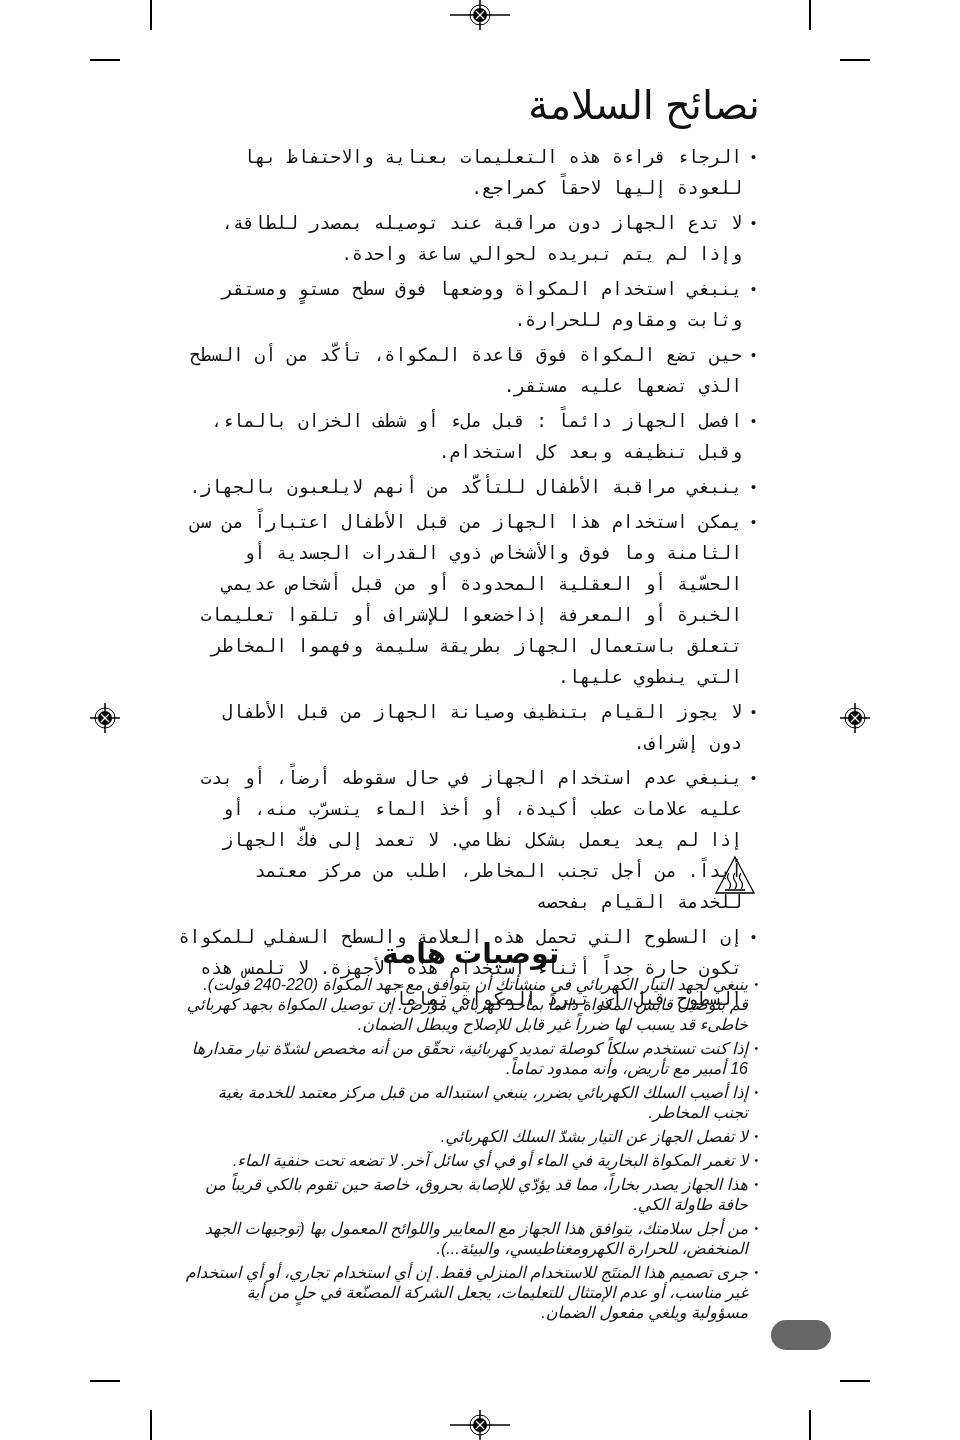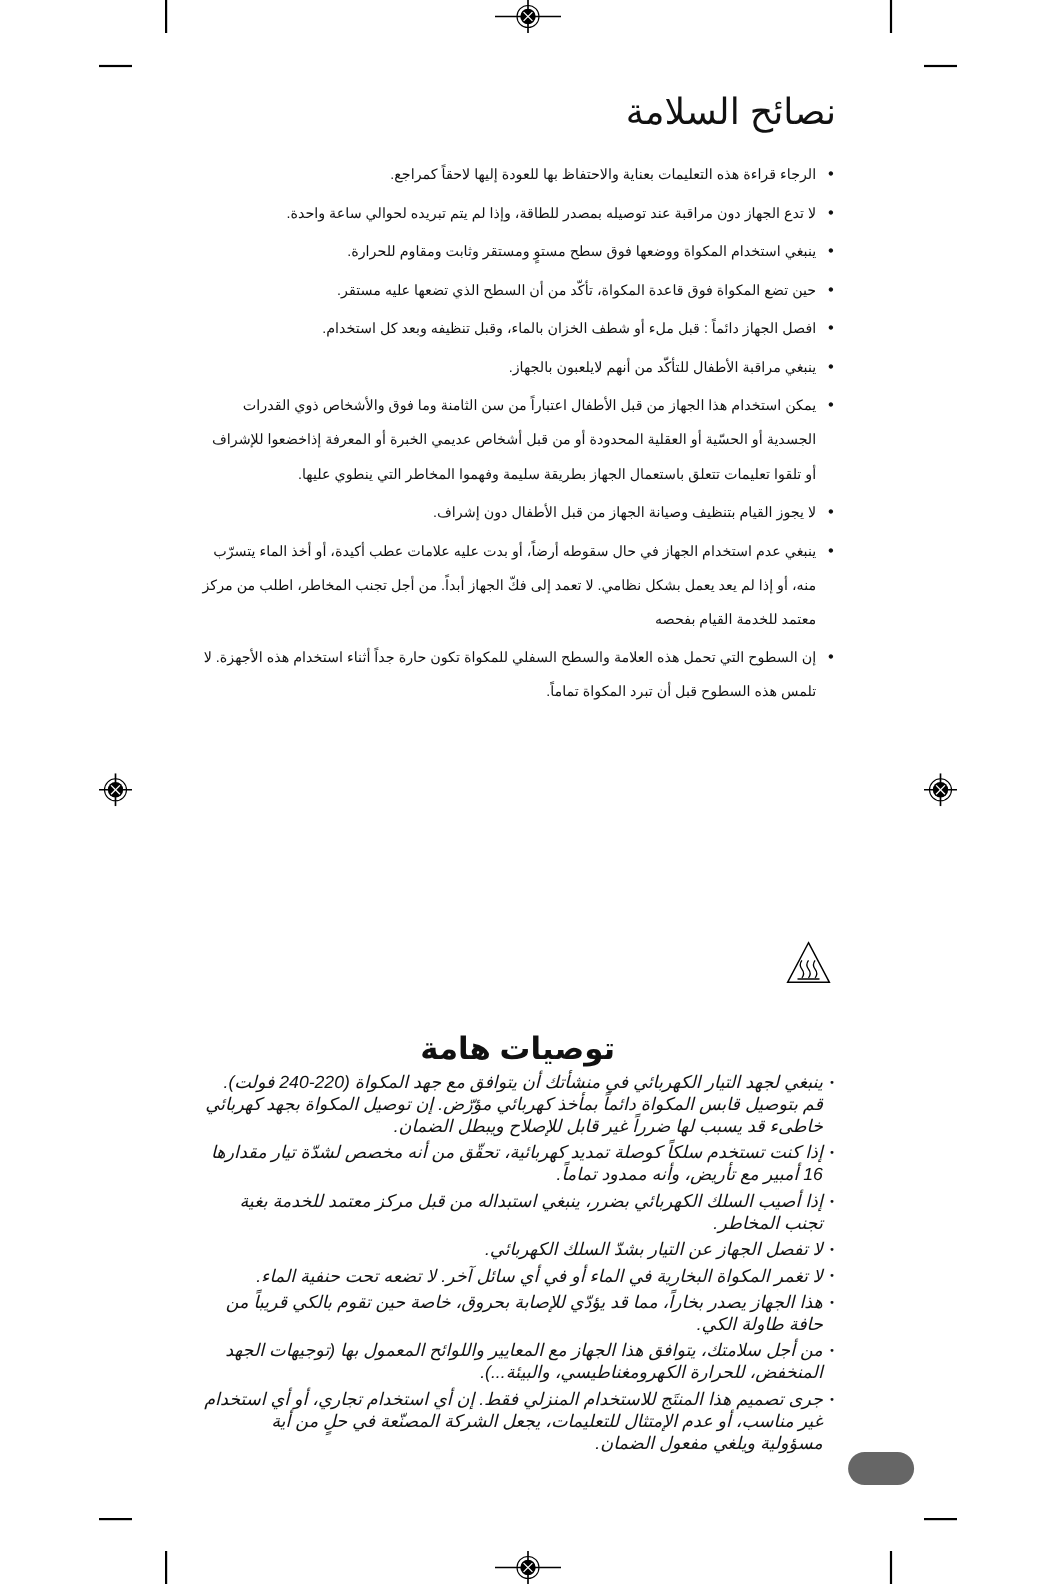--- a/index.html
+++ b/index.html
@@ -1,23 +1,23 @@
 <!DOCTYPE html>
 <html><head>
 <meta charset="utf-8">
 <style>
   html, body { margin: 0; padding: 0; background: #ffffff; }
   body { width: 960px; height: 1440px; position: relative; overflow: hidden; font-family: "Liberation Sans", "DejaVu Sans", sans-serif; color: #111; }
   .mark { position: absolute; background: #000; }
   .reg { position: absolute; width: 60px; height: 30px; }
   .page-num { position: absolute; left: 771px; top: 1320px; width: 60px; height: 30px; border-radius: 15px; background: #666666; }
-  .title { position: absolute; right: 200px; top: 82px; font-size: 33px; direction: rtl; font-weight: normal; margin: 0; white-space: nowrap; text-align: center; }
+  .title { position: absolute; right: 200px; top: 82px; font-size: 40px; direction: rtl; font-weight: normal; margin: 0; white-space: nowrap; text-align: center; }
   .sub-title { position: absolute; left: 378px; top: 933px; font-size: 28px; direction: rtl; margin: 4px; white-space: nowrap; }
   .safety { position: absolute; right: 202px; left: 180px; top: 143px; direction: rtl; margin: 0; padding: 0; list-style: none; }
-  .safety li { font-size: 13px; line-height: 31px; margin-bottom: 4px; position: relative; padding-right: 16px; }
+  .safety li { font-size: 18px; line-height: 31px; margin-bottom: 4px; position: relative; padding-right: 16px; font-family: Liberation Mono, monospace; }
   .safety li::before { content: "•"; position: absolute; right: 0; top: 0; font-size: 15px; }
   .rec { position: absolute; right: 202px; left: 185px; top: 975px; direction: rtl; margin: 0; padding: 0; list-style: none; }
   .rec li { font-size: 16px; line-height: 20px; margin-bottom: 4px; position: relative; padding-right: 10px; font-style: italic; }
   .rec li::before { content: "•"; position: absolute; right: 0; top: 0; font-size: 10px; }
   .hot-icon { position: absolute; left: 714px; top: 855px; width: 42px; height: 40px; }
 </style>
 </head>
 <body>
 
 <div class="mark" style="left:150px;top:0;width:1.5px;height:30px;"></div>

